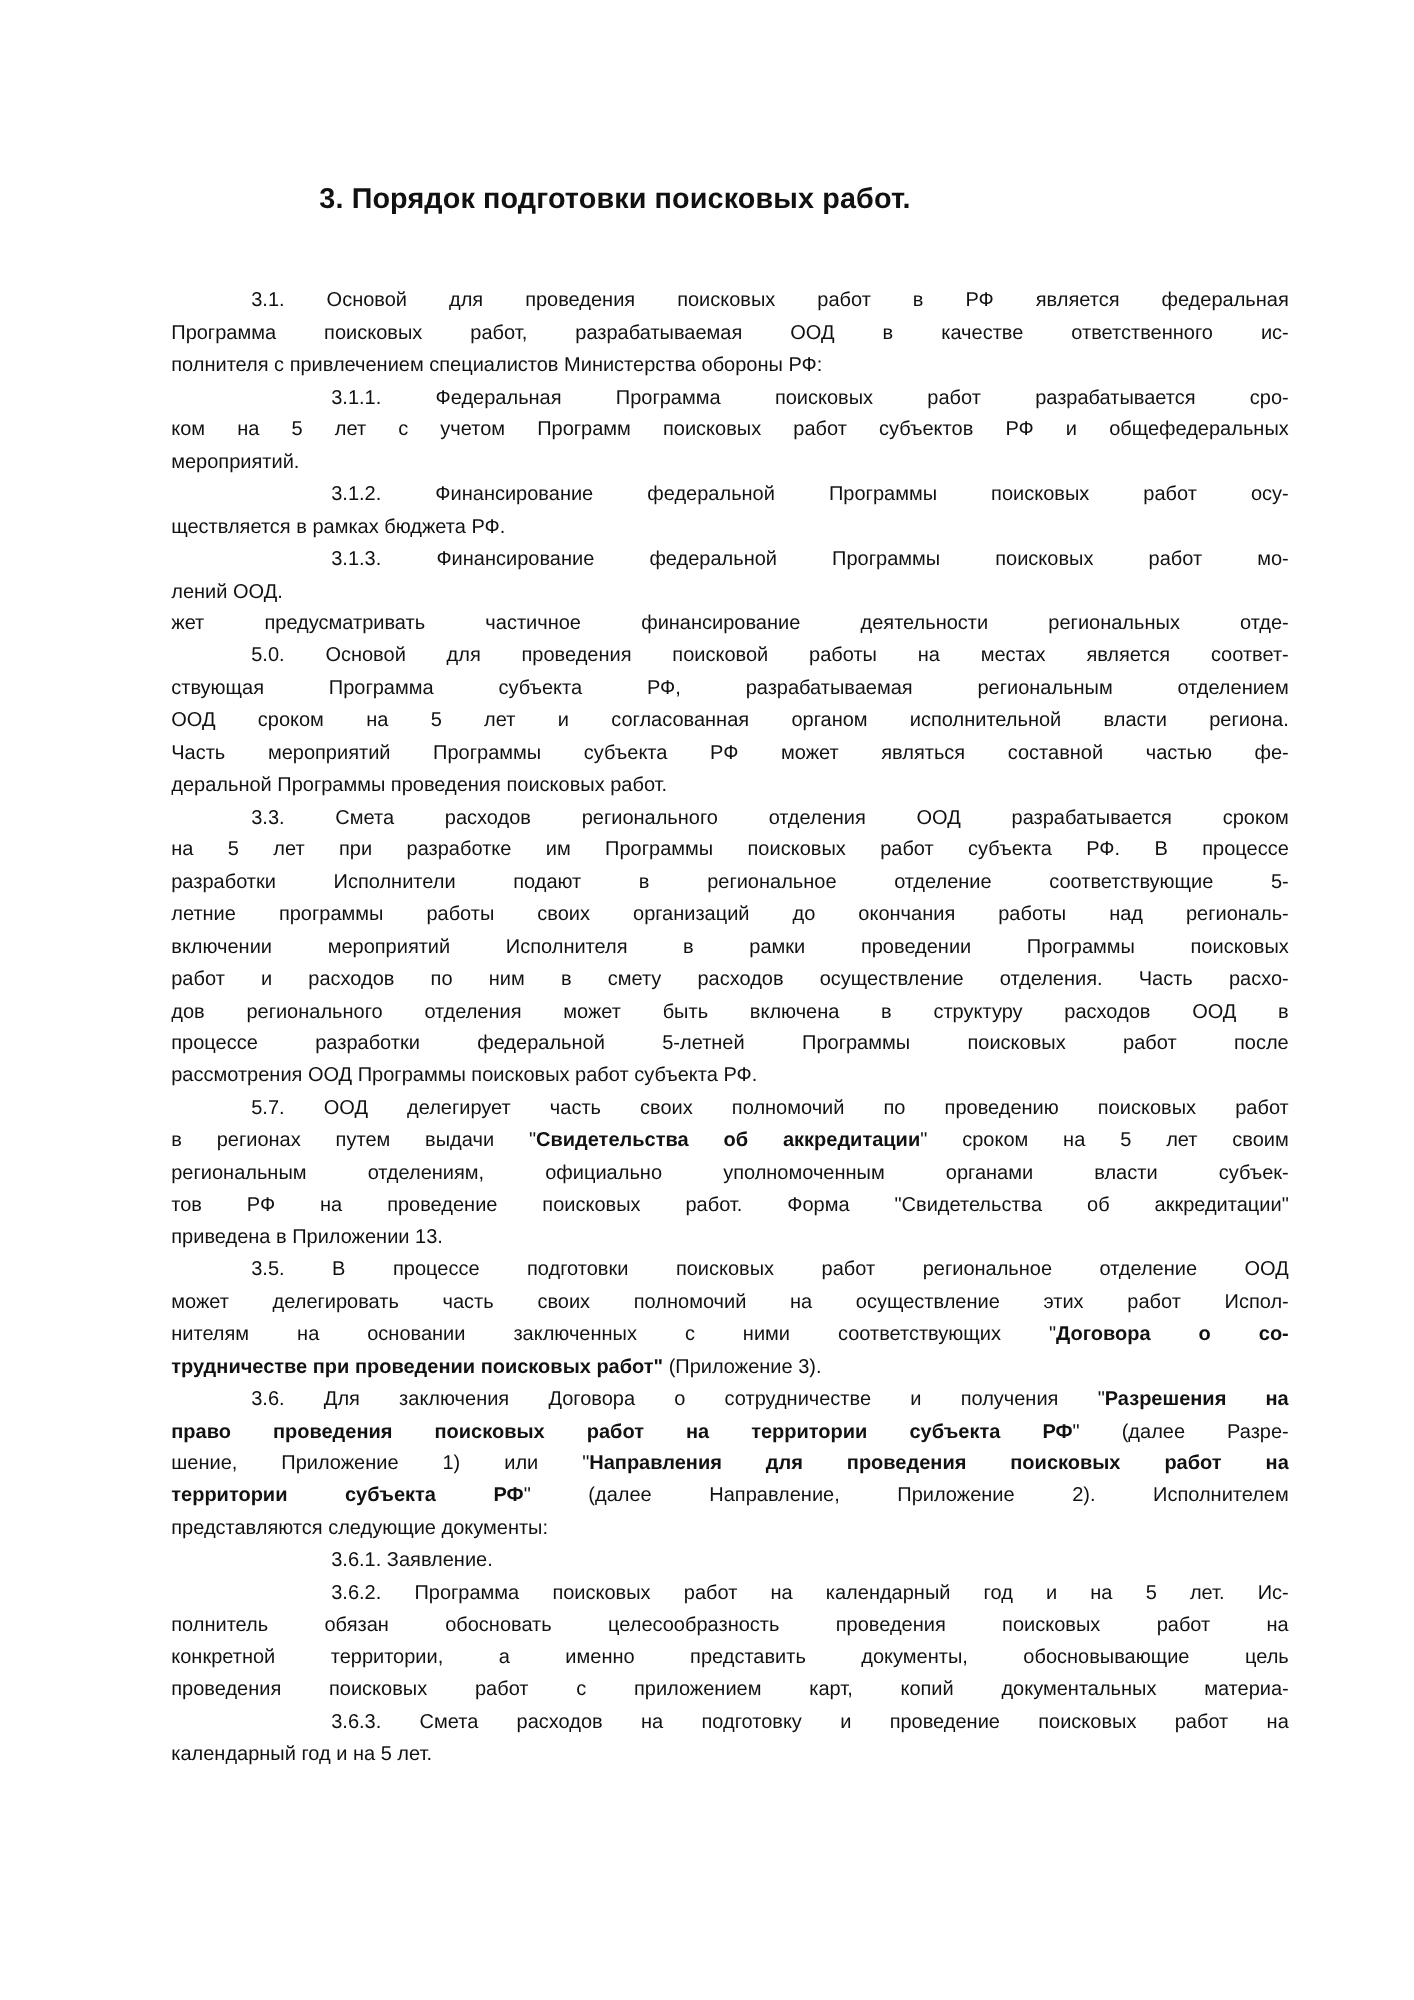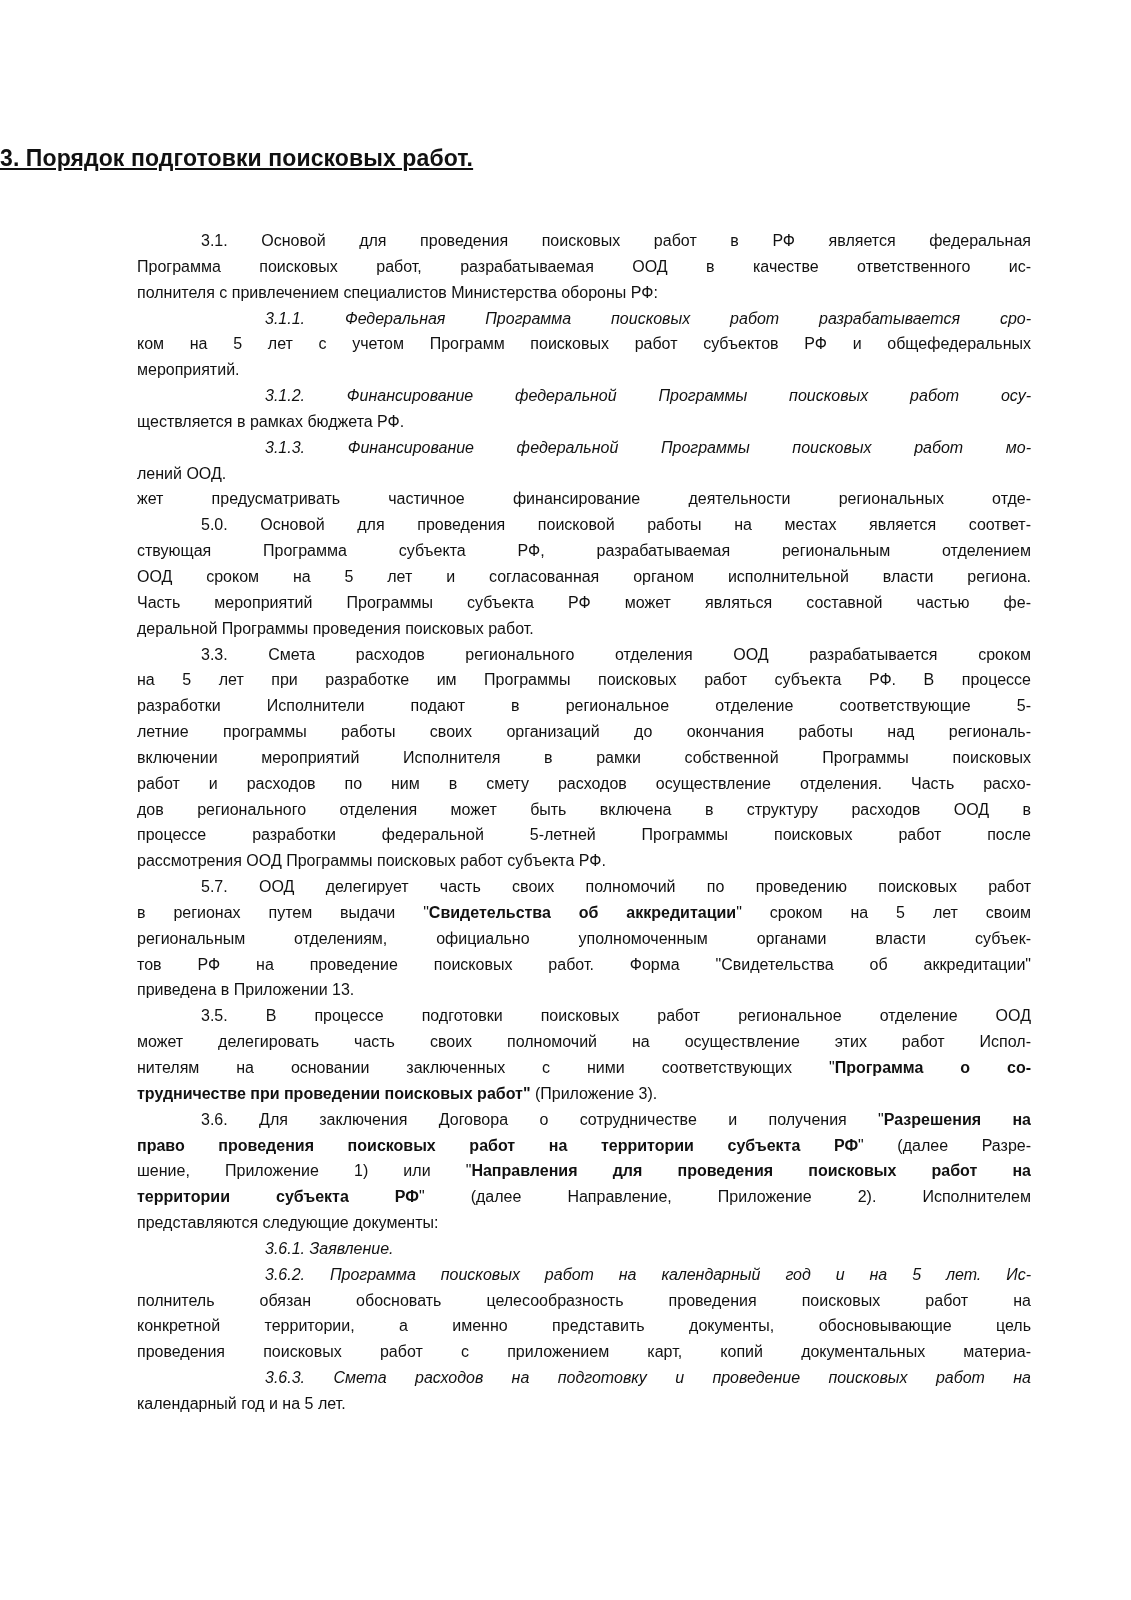--- a/index.html
+++ b/index.html
@@ -21,25 +21,24 @@
       top: 0;
       width: 1131px;
       height: 1600px;
       background: #ffffff;
     }
     .title {
       position: absolute;
       top: 145px;
       left: 0;
       width: 984px;
-      text-align: left;
+      text-align: center;
       font-weight: bold;
       font-size: 23px;
       letter-spacing: 0.1px;
-      text-decoration: underline;
     }
     .body-text {
       position: absolute;
       top: 228px;
       left: 137px;
       width: 894px;
       font-size: 16px;
       line-height: 25.85px;
     }
     
@@ -48,21 +47,21 @@
       width: 100%;
       box-sizing: border-box;
       white-space: normal;
       text-align: justify;
       text-align-last: justify;
       height: 25.85px;
       overflow: hidden;
     }
     .jline.last { text-align-last: left; }
     .jline.ind1 { padding-left: 64px; }
-    .jline.ind2 { padding-left: 128px; font-style: italic; }
+    .jline.ind2 { padding-left: 128px; }
     .jline .b { font-weight: bold; }
   </style>
 </head>
 <body>
 
 <div class="page">
   <div class="title">3. Порядок подготовки поисковых работ.</div>
   <div class="body-text" id="body-text">
       <div>
         <div class="jline ind1"><span>3.1. Основой для проведения поисковых работ в РФ является федеральная</span></div>
@@ -88,37 +87,37 @@
         <div class="jline"><span>ствующая Программа субъекта РФ, разрабатываемая региональным отделением</span></div>
         <div class="jline"><span>ООД сроком на 5 лет и согласованная органом исполнительной власти региона.</span></div>
         <div class="jline"><span>Часть мероприятий Программы субъекта РФ может являться составной частью фе-</span></div>
         <div class="jline last"><span>деральной Программы проведения поисковых работ.</span></div>
       </div>
       <div>
         <div class="jline ind1"><span>3.3. Смета расходов регионального отделения ООД разрабатывается сроком</span></div>
         <div class="jline"><span>на 5 лет при разработке им Программы поисковых работ субъекта РФ. В процессе</span></div>
         <div class="jline"><span>разработки Исполнители подают в региональное отделение соответствующие 5-</span></div>
         <div class="jline"><span>летние программы работы своих организаций до окончания работы над региональ-</span></div>
-        <div class="jline"><span>включении мероприятий Исполнителя в рамки собственной Программы поисковых</span></div>
+        <div class="jline"><span>включении мероприятий Исполнителя в рамки проведении Программы поисковых</span></div>
         <div class="jline"><span>работ и расходов по ним в смету расходов осуществление отделения. Часть расхо-</span></div>
         <div class="jline"><span>дов регионального отделения может быть включена в структуру расходов ООД в</span></div>
         <div class="jline"><span>процессе разработки федеральной 5-летней Программы поисковых работ после</span></div>
         <div class="jline last"><span>рассмотрения ООД Программы поисковых работ субъекта РФ.</span></div>
       </div>
       <div>
         <div class="jline ind1"><span>5.7. ООД делегирует часть своих полномочий по проведению поисковых работ</span></div>
         <div class="jline"><span>в регионах путем выдачи "</span><span class="b">Свидетельства об аккредитации</span><span>" сроком на 5 лет своим</span></div>
         <div class="jline"><span>региональным отделениям, официально уполномоченным органами власти субъек-</span></div>
         <div class="jline"><span>тов РФ на проведение поисковых работ. Форма "Свидетельства об аккредитации"</span></div>
         <div class="jline last"><span>приведена в Приложении 13.</span></div>
       </div>
       <div>
         <div class="jline ind1"><span>3.5. В процессе подготовки поисковых работ региональное отделение ООД</span></div>
         <div class="jline"><span>может делегировать часть своих полномочий на осуществление этих работ Испол-</span></div>
-        <div class="jline"><span>нителям на основании заключенных с ними соответствующих "</span><span class="b">Программа о со-</span></div>
+        <div class="jline"><span>нителям на основании заключенных с ними соответствующих "</span><span class="b">Договора о со-</span></div>
         <div class="jline last"><span class="b">трудничестве при проведении поисковых работ"</span><span> (Приложение 3).</span></div>
       </div>
       <div>
         <div class="jline ind1"><span>3.6. Для заключения Договора о сотрудничестве и получения "</span><span class="b">Разрешения на</span></div>
         <div class="jline"><span class="b">право проведения поисковых работ на территории субъекта РФ</span><span>" (далее Разре-</span></div>
         <div class="jline"><span>шение, Приложение 1) или "</span><span class="b">Направления для проведения поисковых работ на</span></div>
         <div class="jline"><span class="b">территории субъекта РФ</span><span>" (далее Направление, Приложение 2). Исполнителем</span></div>
         <div class="jline last"><span>представляются следующие документы:</span></div>
       </div>
       <div>

